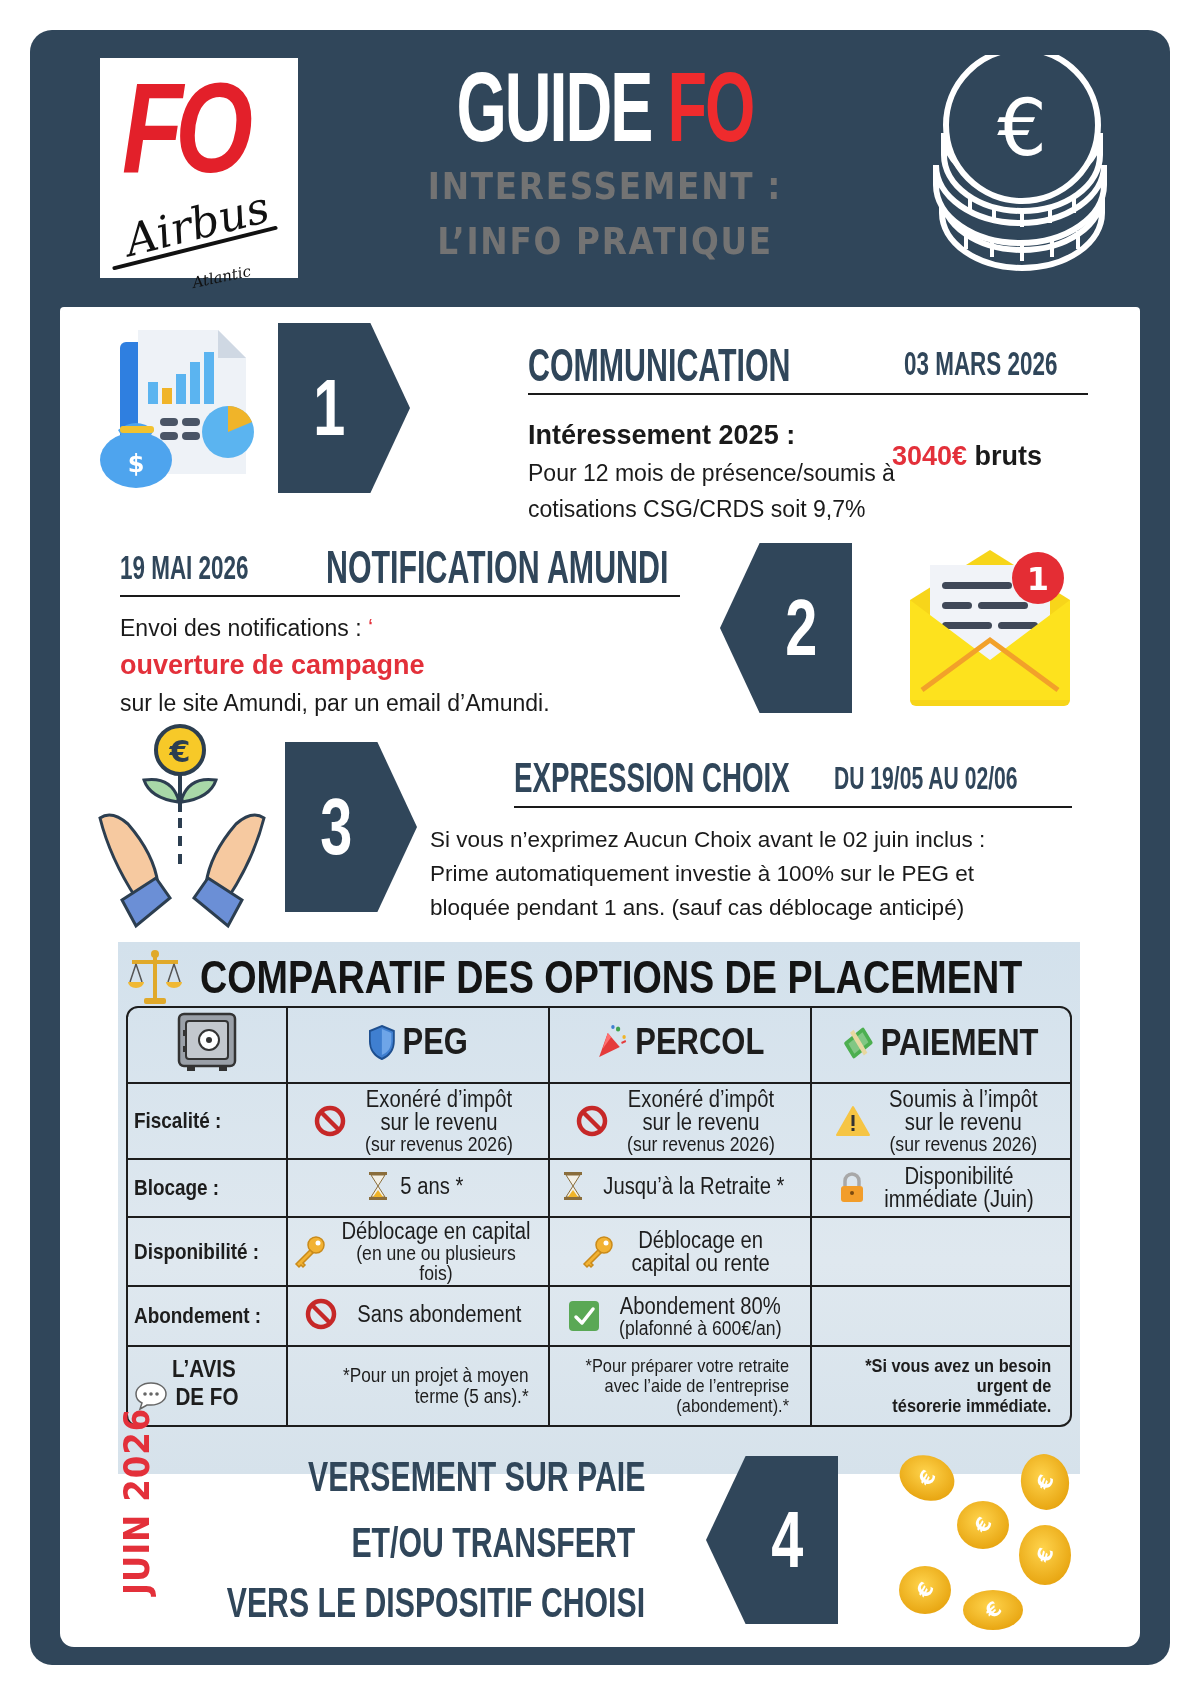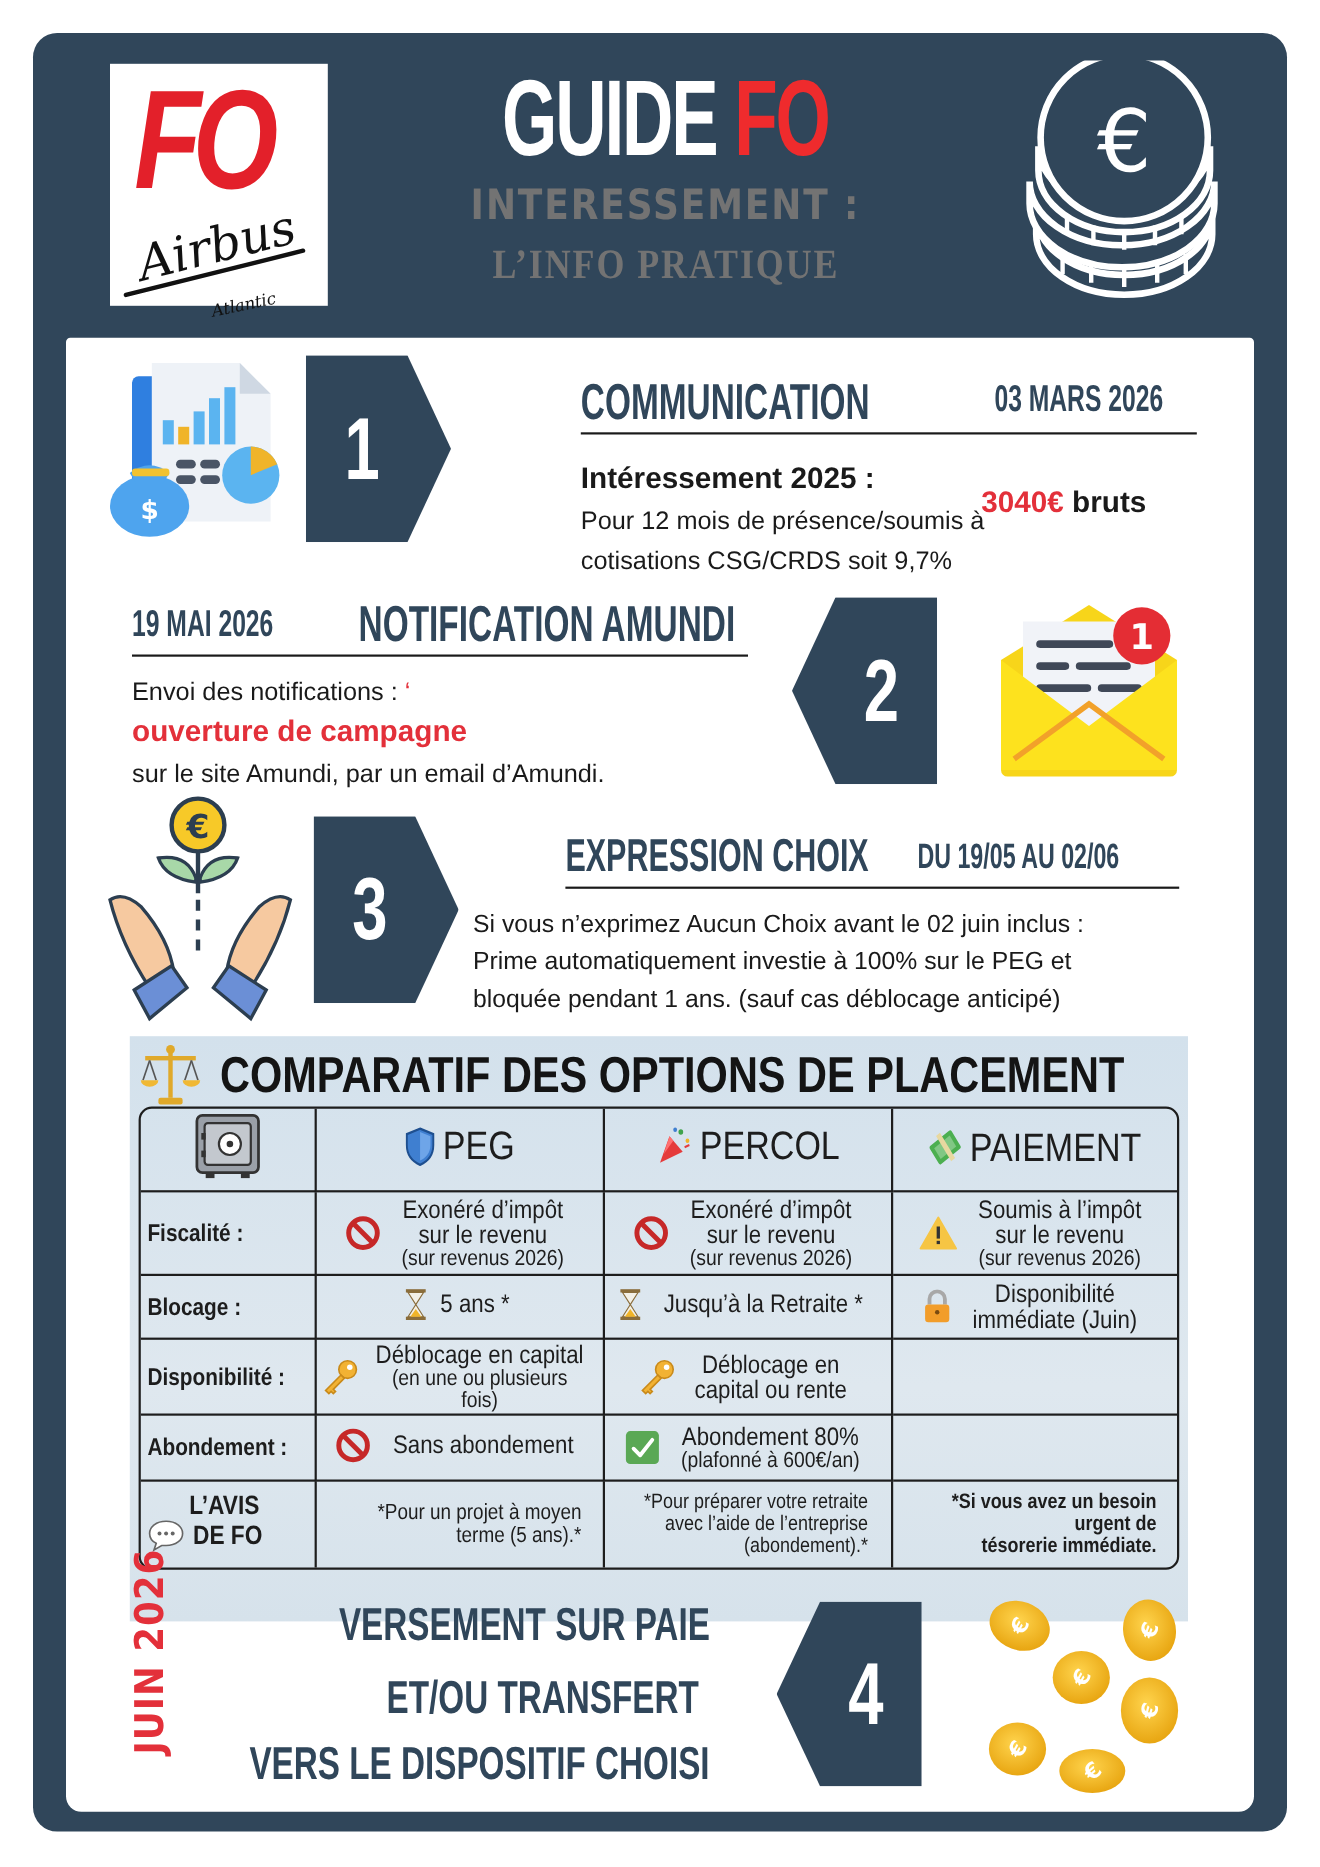--- a/index.html
+++ b/index.html
@@ -102,21 +102,21 @@
     text-align: center; vertical-align: middle; padding: 2px 4px;
   }
   table.cmp tr td:last-child { border-right: none; }
   table.cmp tr:last-child td { border-bottom: none; text-align: right; }
   .col0 { width: 160px; }
   .col1, .col2 { width: 262px; }
   .rowlabel {
     text-align: left !important; font-weight: bold; font-size: 22px; padding-left: 6px !important;
   }
   .rowlabel .rl { display: inline-block; transform: scaleX(0.86); transform-origin: left center; white-space: nowrap; }
-  .hdr { font-weight: normal; font-size: 36px; }
+  .hdr { font-weight: bold; font-size: 36px; }
   .hdr .h-inner { display: inline-flex; align-items: center; gap: 8px; transform: scaleX(0.86); }
   .cell { display: inline-flex; align-items: center; gap: 8px; }
   .cell .txt { display: inline-block; line-height: 1.0; transform: scaleX(0.88); }
   .cell .l1 { font-size: 23px; display: block; }
   .cell .l2 { font-size: 20px; display: block; }
   .avis { font-size: 20px; line-height: 1.05; display: inline-block; transform: scaleX(0.86); }
   .avis.bold { font-weight: bold; font-size: 19px; }
 
   .ico { flex: 0 0 auto; display: inline-block; }
 
@@ -145,21 +145,21 @@
   <span class="airbus">Airbus</span>
   <span class="atlantic">Atlantic</span>
 </div>
 
 <div class="title" style="top:58px;">
   <span class="t-inner"><span>GUIDE</span> <span class="red">FO</span></span>
 </div>
 <div class="subtitle" style="top:167px;">
   <span class="s-inner">INTERESSEMENT :</span>
 </div>
-<div class="subtitle" style="top:222px;font-family:Liberation Serif, serif;">
+<div class="subtitle" style="top:222px;">
   <span class="s-inner">L’INFO PRATIQUE</span>
 </div>
 
 <svg class="coins-header" viewBox="0 0 200 225">
   <g fill="none" stroke="#fff" stroke-width="6">
     <path d="M20 140 a80 55 0 0 0 160 0 v18 a80 55 0 0 1 -160 0 z" fill="#30465a"></path>
     <path d="M14 110 a84 58 0 0 0 168 0 v20 a84 58 0 0 1 -168 0 z" fill="#30465a"></path>
     <path d="M22 78 a78 56 0 0 0 156 0 v22 a78 56 0 0 1 -156 0 z" fill="#30465a"></path>
     <circle cx="100" cy="70" r="76" fill="#30465a"></circle>
   </g>

